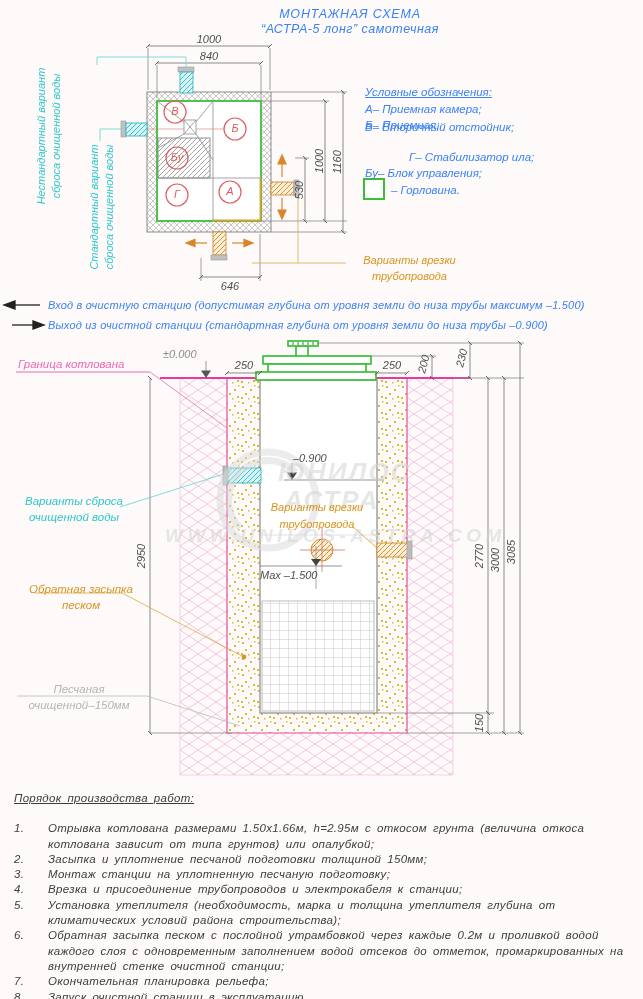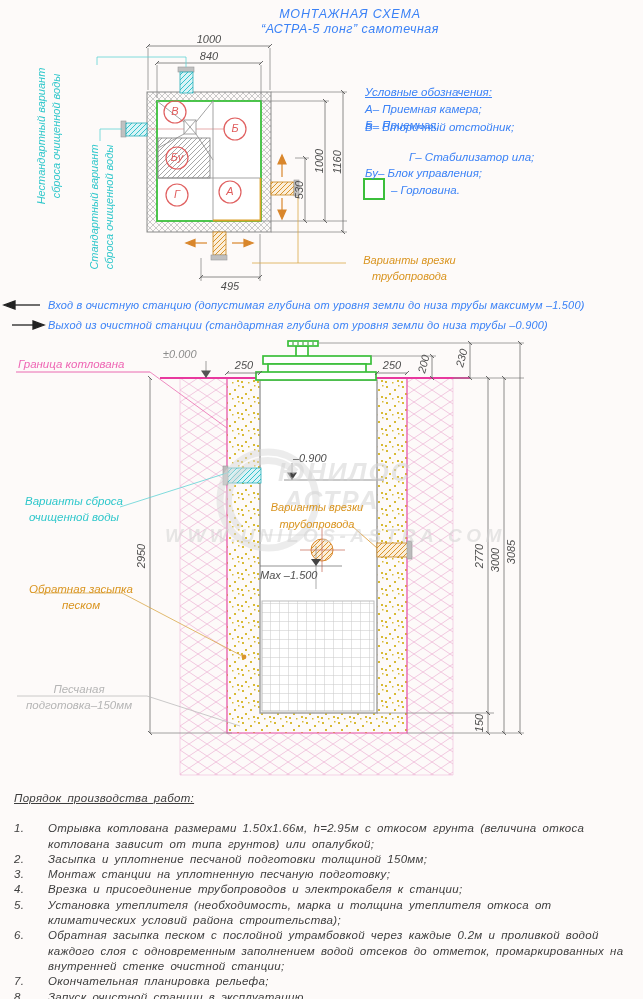--- a/index.html
+++ b/index.html
@@ -254,21 +254,21 @@
 <div class="t wm c-wm" style="left:165px;top:525px;font-size:19px;letter-spacing:4.5px;">WWW.UNILOS-ASTRA.COM</div>
 
 <div class="t ctr c-dark fs125" style="left:160px;top:7px;width:380px;letter-spacing:.8px;">МОНТАЖНАЯ СХЕМА</div>
 <div class="t ctr c-dark fs125" style="left:160px;top:22px;width:380px;letter-spacing:.5px;">“АСТРА-5 лонг” самотечная</div>
 
 <div class="t ctr c-dim fs11" style="left:184px;top:33px;width:50px;">1000</div>
 <div class="t ctr c-dim fs11" style="left:184px;top:50px;width:50px;">840</div>
 <div class="t rotc c-dim fs11" style="left:300px;top:190px;">530</div>
 <div class="t rotc c-dim fs11" style="left:320px;top:161px;">1000</div>
 <div class="t rotc c-dim fs11" style="left:338px;top:162px;">1160</div>
-<div class="t ctr c-dim fs11" style="left:205px;top:280px;width:50px;">495</div>
+<div class="t ctr c-dim fs11" style="left:205px;top:280px;width:50px;">646</div>
 
 <div class="t chamber c-red" style="left:175px;top:112px;">В</div>
 <div class="t chamber c-red" style="left:235px;top:129px;">Б</div>
 <div class="t chamber c-red" style="left:177px;top:158px;">Бу</div>
 <div class="t chamber c-red" style="left:177px;top:195px;">Г</div>
 <div class="t chamber c-red" style="left:230px;top:192px;">А</div>
 
 <div class="t rotc c-cyan fs11 twoline ctr" style="left:49px;top:136px;">
   <div>Нестандартный вариант</div>
   <div>сброса очищенной воды</div>
@@ -309,21 +309,21 @@
 <div class="t ctr c-cyan fs115" style="left:15px;top:493px;width:118px;white-space:normal;line-height:16px;">
   <div>Варианты сброса</div>
   <div>очищенной воды</div>
 </div>
 <div class="t ctr c-orange fs115" style="left:22px;top:581px;width:118px;white-space:normal;line-height:16px;">
   <div>Обратная засыпка</div>
   <div>песком</div>
 </div>
 <div class="t ctr c-lgray fs115" style="left:15px;top:681px;width:128px;white-space:normal;line-height:16px;">
   <div>Песчаная</div>
-  <div>подготовка–150мм</div>
+  <div>очищенной–150мм</div>
 </div>
 <div class="t rotc c-dim fs11" style="left:142px;top:556px;">2950</div>
 <div class="t rotc c-dim fs11" style="left:480px;top:556px;">2770</div>
 <div class="t rotc c-dim fs11" style="left:496px;top:560px;">3000</div>
 <div class="t rotc c-dim fs11" style="left:512px;top:552px;">3085</div>
 <div class="t rotc c-dim fs11" style="left:480px;top:723px;">150</div>
 
 <div class="worklist">
   <div class="wtitle">Порядок производства работ:</div>
   <div class="wrow">
@@ -337,21 +337,21 @@
   <div class="wrow">
     <div class="wnum">3.</div>
     <div class="wtxt">Монтаж станции на уплотненную песчаную подготовку;</div>
   </div>
   <div class="wrow">
     <div class="wnum">4.</div>
     <div class="wtxt">Врезка и присоединение трубопроводов и электрокабеля к станции;</div>
   </div>
   <div class="wrow">
     <div class="wnum">5.</div>
-    <div class="wtxt">Установка утеплителя (необходимость, марка и толщина утеплителя откоса от климатических условий района строительства);</div>
+    <div class="wtxt">Установка утеплителя (необходимость, марка и толщина утеплителя глубина от климатических условий района строительства);</div>
   </div>
   <div class="wrow">
     <div class="wnum">6.</div>
     <div class="wtxt">Обратная засыпка песком с послойной утрамбовкой через каждые 0.2м и проливкой водой каждого слоя с одновременным заполнением водой отсеков до отметок, промаркированных на внутренней стенке очистной станции;</div>
   </div>
   <div class="wrow">
     <div class="wnum">7.</div>
     <div class="wtxt">Окончательная планировка рельефа;</div>
   </div>
   <div class="wrow">

